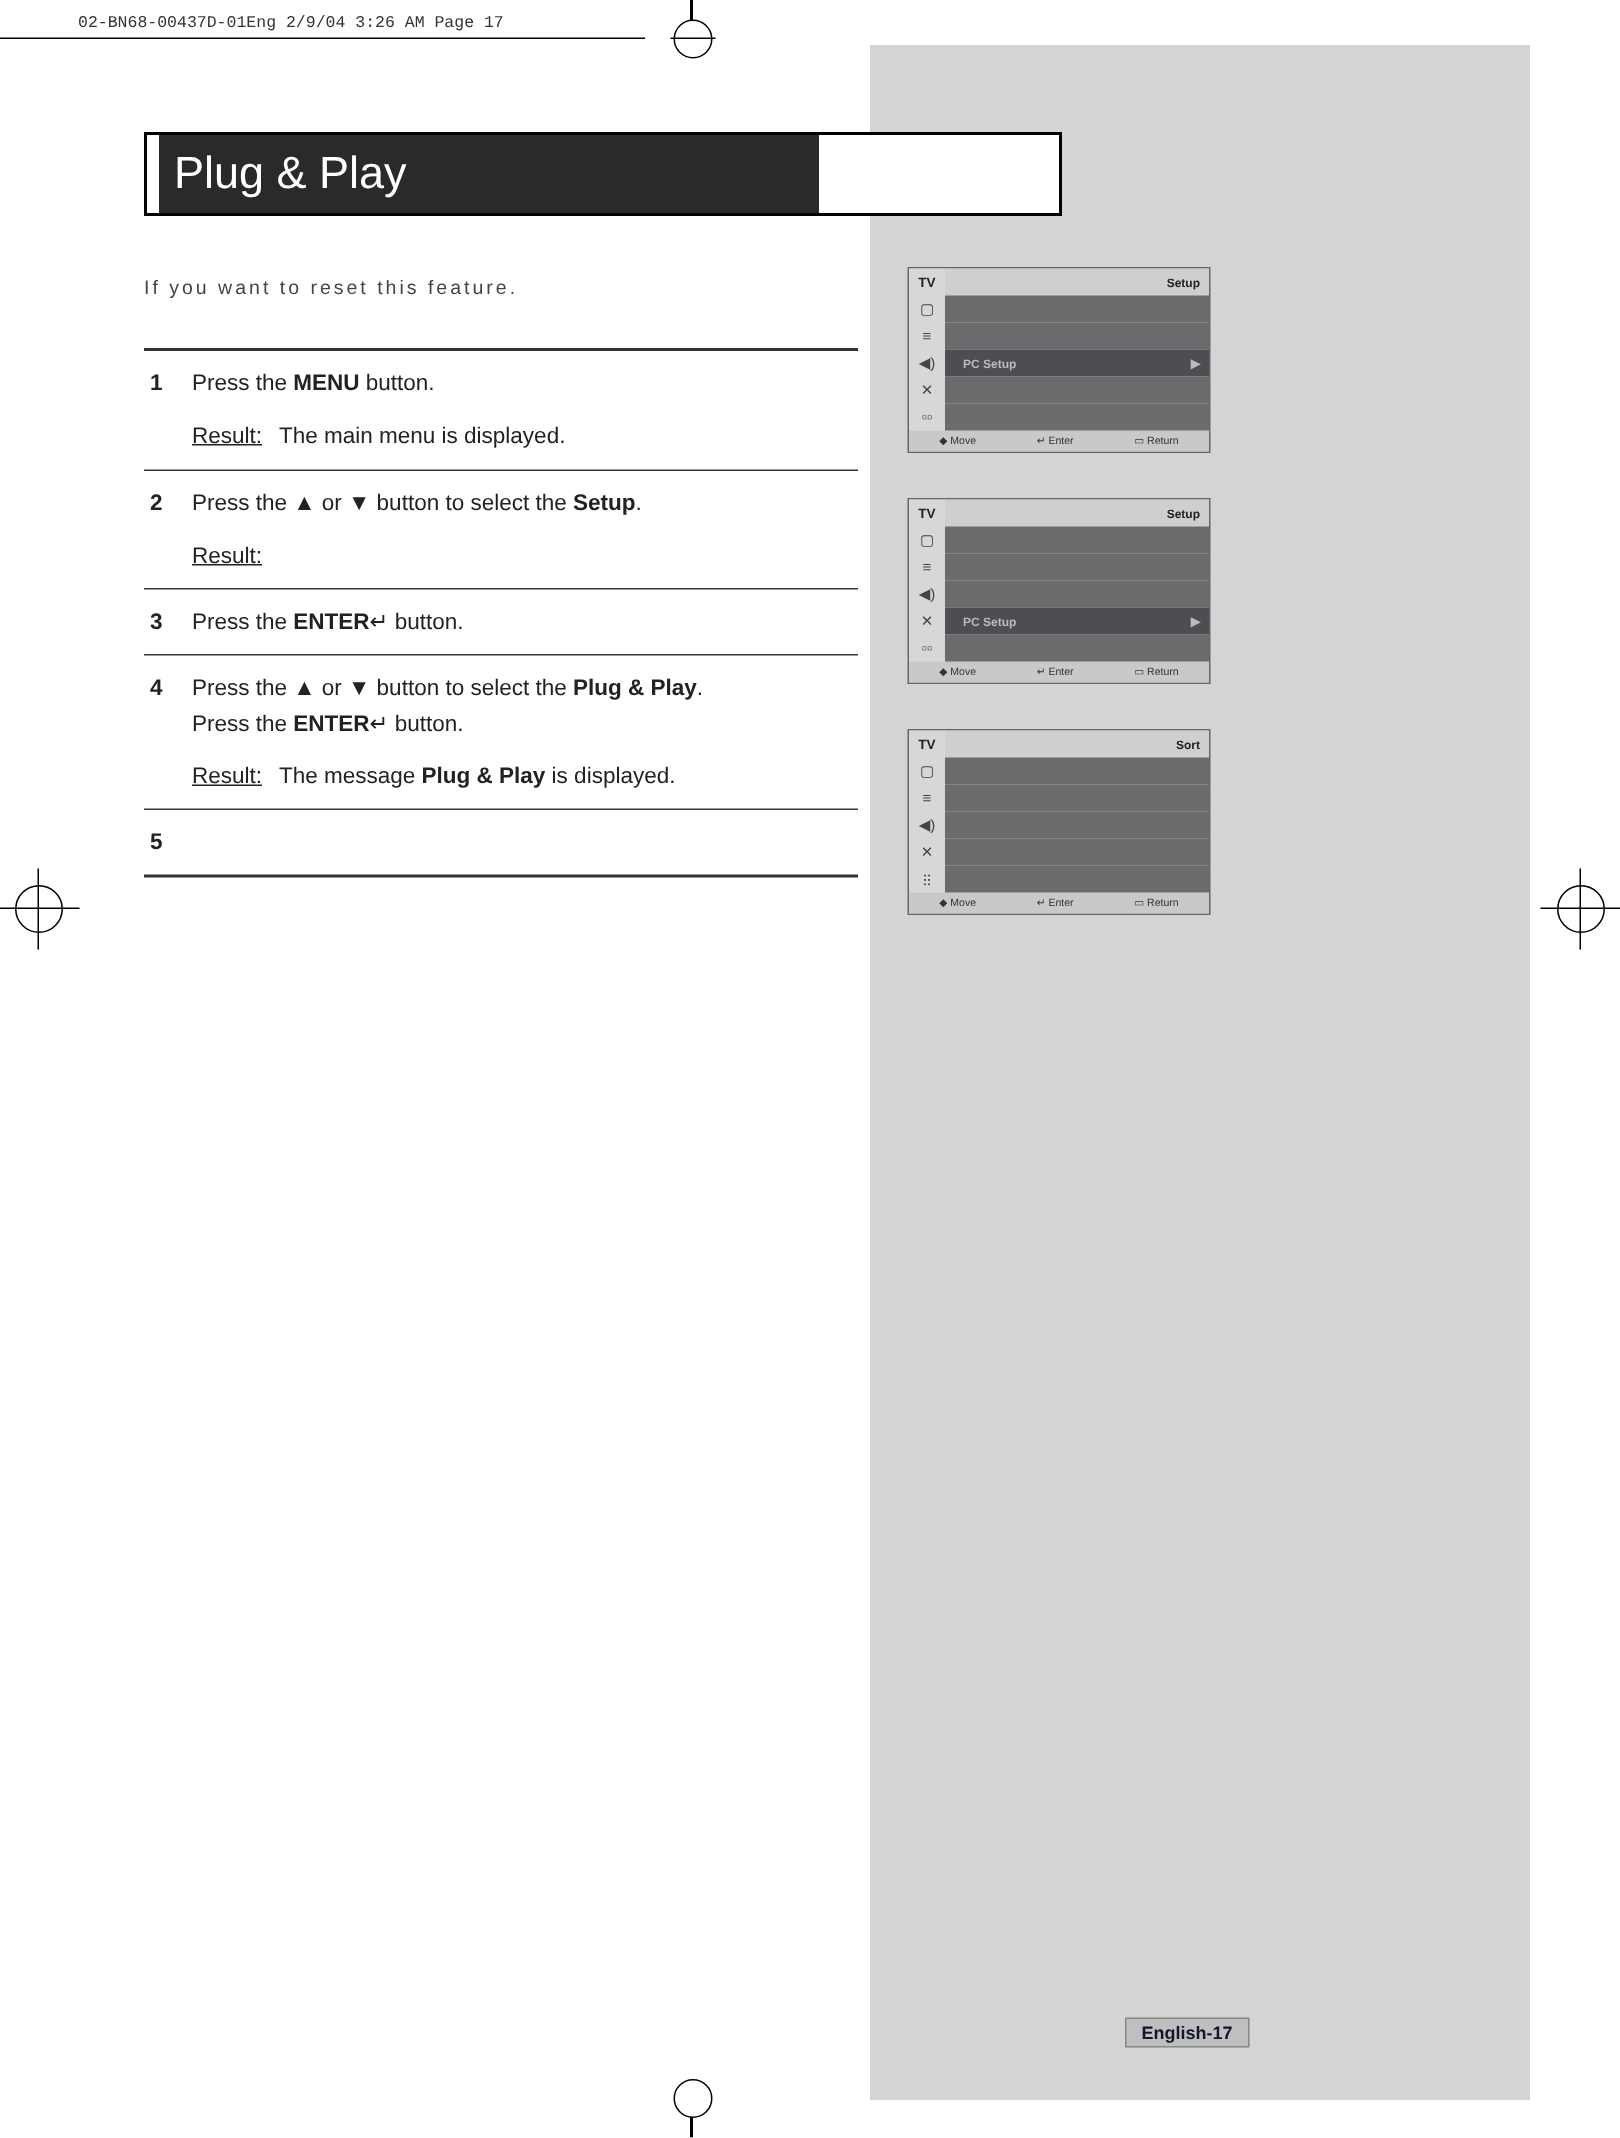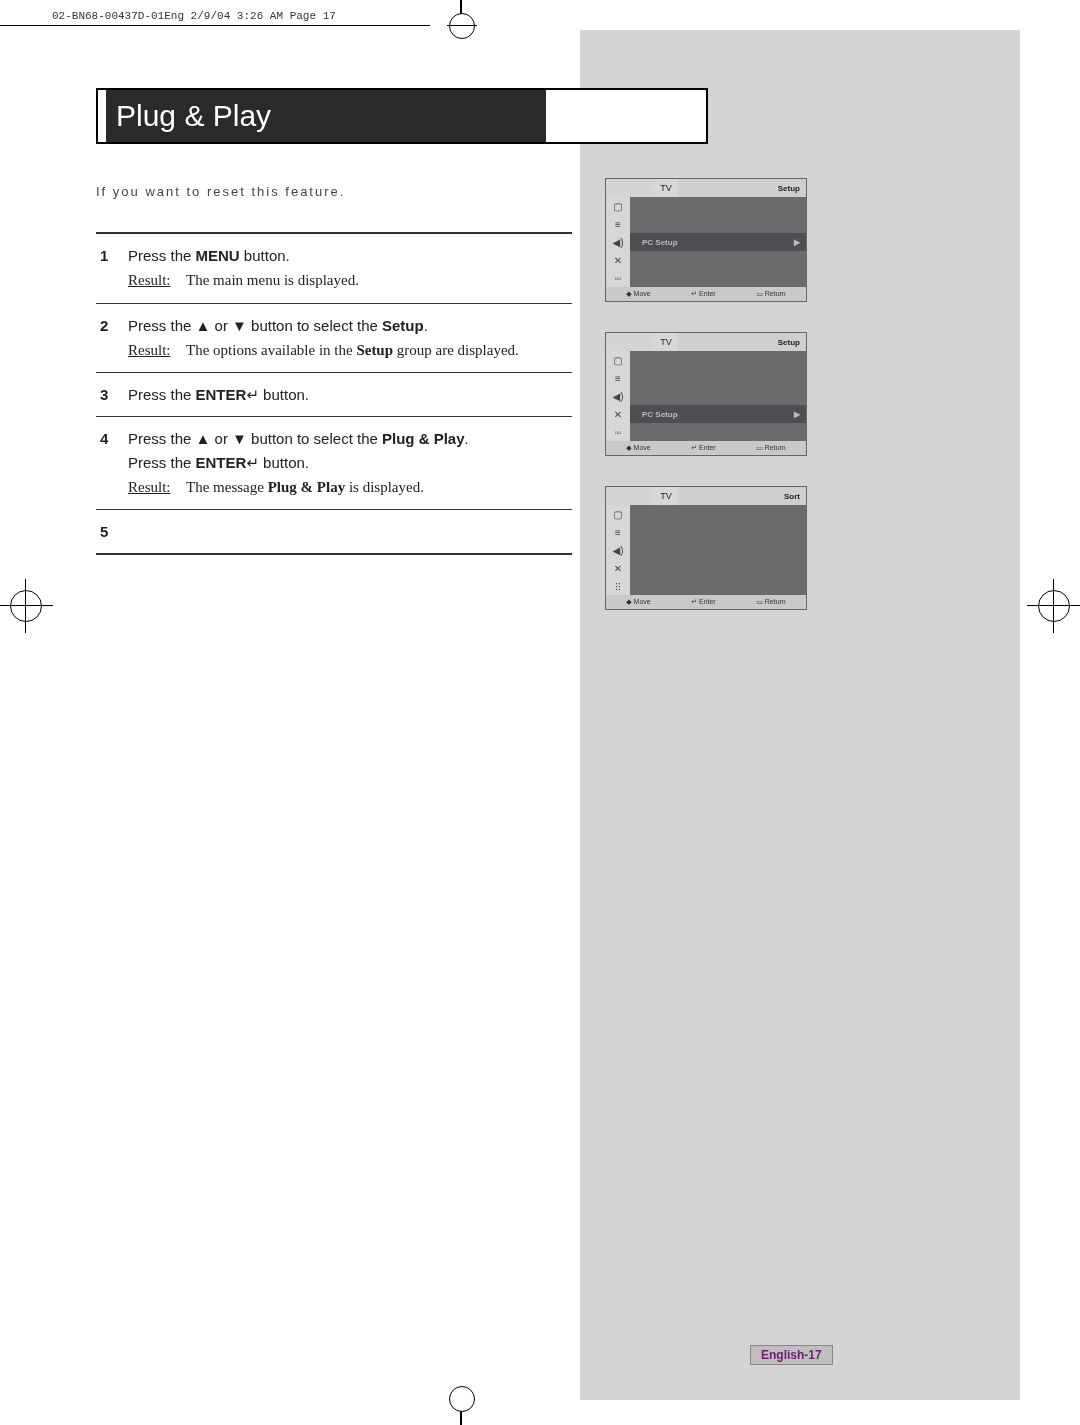--- a/index.html
+++ b/index.html
@@ -187,21 +187,21 @@
     display: flex;
   }
   .step:last-child { border-bottom: 2px solid #333; }
   .step.first { border-top: 2px solid #333; }
   .step-num {
     width: 28px;
     font-weight: bold;
     flex-shrink: 0;
   }
   .step-body { flex: 1; }
-  .result-line { display:flex; margin-top:2px;font-family:Liberation Serif, serif; }
+  .result-line { display:flex; margin-top:12px; }
   .result-label {
     text-decoration: underline;
     width: 58px;
     flex-shrink: 0;
   }
   .b { font-weight: bold; }
   .glyph { font-family: Arial, sans-serif; }
 
   
   .osd-stack {
@@ -237,21 +237,21 @@
     height:18px;
     background:#6a6b6d;
     display:flex;
     align-items:center;
     padding:0 6px;
     justify-content:space-between;
     color:#bbb;
     font-size:8px;
     font-weight:bold;
   }
-  .osd-header .osd-icon { font-weight:normal; color:#222; font-size:9px;margin-left:48px; }
+  .osd-header .osd-icon { font-weight:bold; color:#222; font-size:9px; }
   .osd-header .osd-content { background:#cfcfcf; color:#222; justify-content:flex-end; }
   .osd-row.sel .osd-content { background:#4c4e52;padding-left:12px; }
   .osd-bottom {
     height:14px;
     background:#c9c9c9;
     display:flex;
     align-items:center;
     justify-content:space-around;
     color:#333;
     font-size:7px;
@@ -263,21 +263,21 @@
   
   .page-badge {
     position:absolute;
     bottom:60px;
     left:750px;
     background:#bfbfbf;
     border:1px solid #888;
     padding:2px 10px;
     font-size:12px;
     font-weight:bold;
-    color:#701a75;
+    color:#0f172a;
   }
 
   .tri { display:inline-block; font-size:12px; }
 </style>
 </head>
 <body>
 
 <div class="print-header">02-BN68-00437D-01Eng  2/9/04 3:26 AM  Page 17</div>
 <div class="header-rule"></div>
 <div class="crop-mark-top">
@@ -307,21 +307,20 @@
       </div>
     </div>
   </div>
 
   <div class="step">
     <div class="step-num">2</div>
     <div class="step-body">
       <span>Press the </span><span class="glyph">▲ or ▼</span><span> button to select the </span><span class="b">Setup</span><span>.</span>
       <div class="result-line">
         <span class="result-label">Result:</span>
-        <span><span>The options available in the </span><span class="b">Setup</span><span> group are displayed.</span></span>
       </div>
     </div>
   </div>
 
   <div class="step">
     <div class="step-num">3</div>
     <div class="step-body">
       <span>Press the </span><span class="b">ENTER</span><span class="glyph">↵</span><span> button.</span>
     </div>
   </div>

